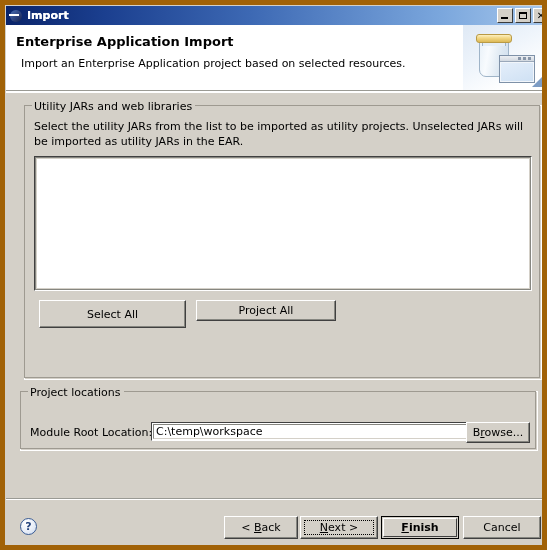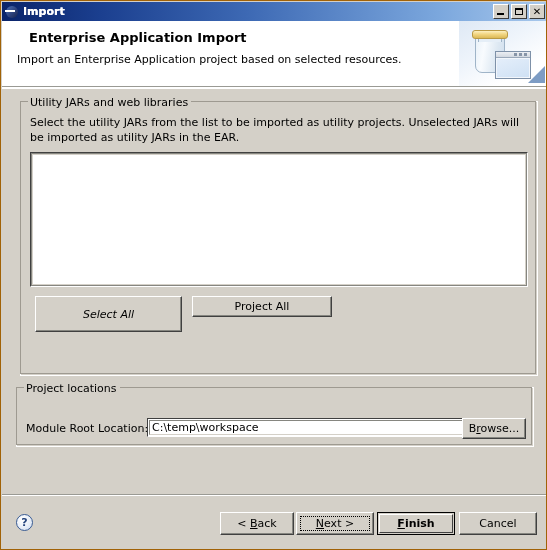--- a/index.html
+++ b/index.html
@@ -14,21 +14,21 @@
     color: #000000;
   }
 
   
   .window {
     position: relative;
     width: 547px;
     height: 550px;
     box-sizing: border-box;
     background: #d4d0c8;
-    border: 1px solid #a16207;
+    border: 5px solid #a16207;
     overflow: hidden;
   }
 
   
   .titlebar {
     position: absolute;
     left: 1px;
     top: 1px;
     width: 545px;
     height: 19px;
@@ -113,21 +113,21 @@
     left: 1px;
     top: 20px;
     width: 545px;
     height: 65px;
     background: #ffffff;
     box-sizing: border-box;
     overflow: hidden;
   }
   .banner-title {
     position: absolute;
-    left: 27px;
+    left: 10px;
     top: 9px;
     font-size: 13px;
     font-weight: bold;
     color: #000000;
     font-family: "DejaVu Sans", "Liberation Sans", sans-serif;
     white-space: nowrap;
   }
   .banner-desc {
     position: absolute;
     left: 15px;
@@ -502,21 +502,21 @@
   <div class="content">
 
     <div class="group" style="left:18px; top:12px; width:518px; height:275px;">
       <div class="group-label">Utility JARs and web libraries</div>
       <div class="group-text" style="left:9px; top:13px; width:498px;">Select the utility JARs from the list to be imported as utility projects. Unselected JARs will be imported as utility JARs in the EAR.</div>
 
       <div class="listbox" style="left:9px; top:50px; width:498px; height:135px;">
         <div class="listbox-inner"></div>
       </div>
 
-      <div class="btn" style="left:14px; top:194px; width:147px; height:36px;font-style:italic;">
+      <div class="btn" style="left:14px; top:194px; width:147px; height:28px;">
         <span>Select All</span>
       </div>
       <div class="btn" style="left:171px; top:194px; width:140px; height:21px;">
         <span>Project All</span>
       </div>
     </div>
 
     <div class="group" style="left:14px; top:298px; width:518px; height:60px;">
       <div class="group-label">Project locations</div>
 

